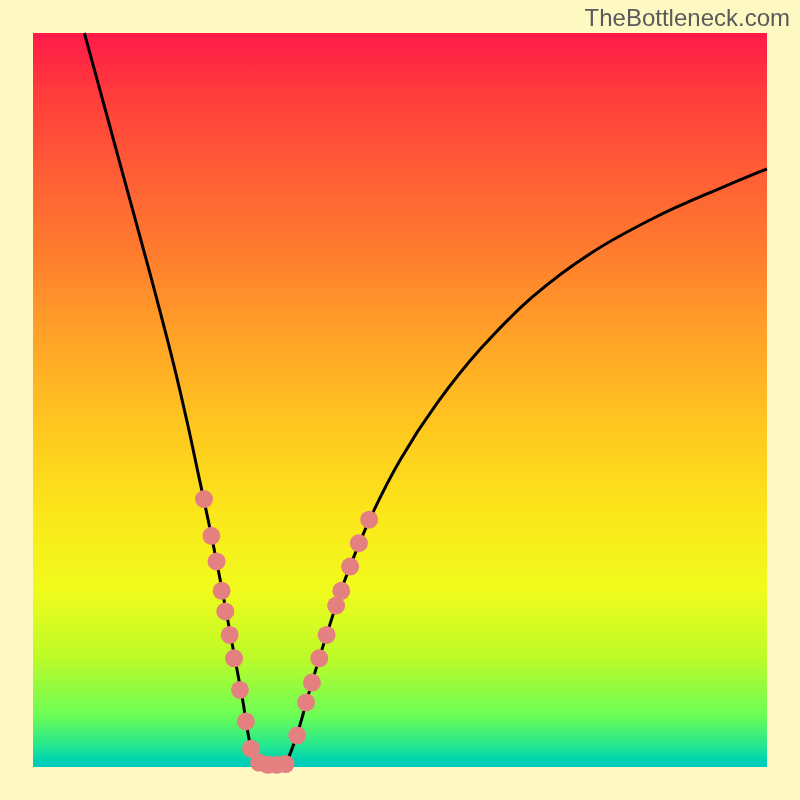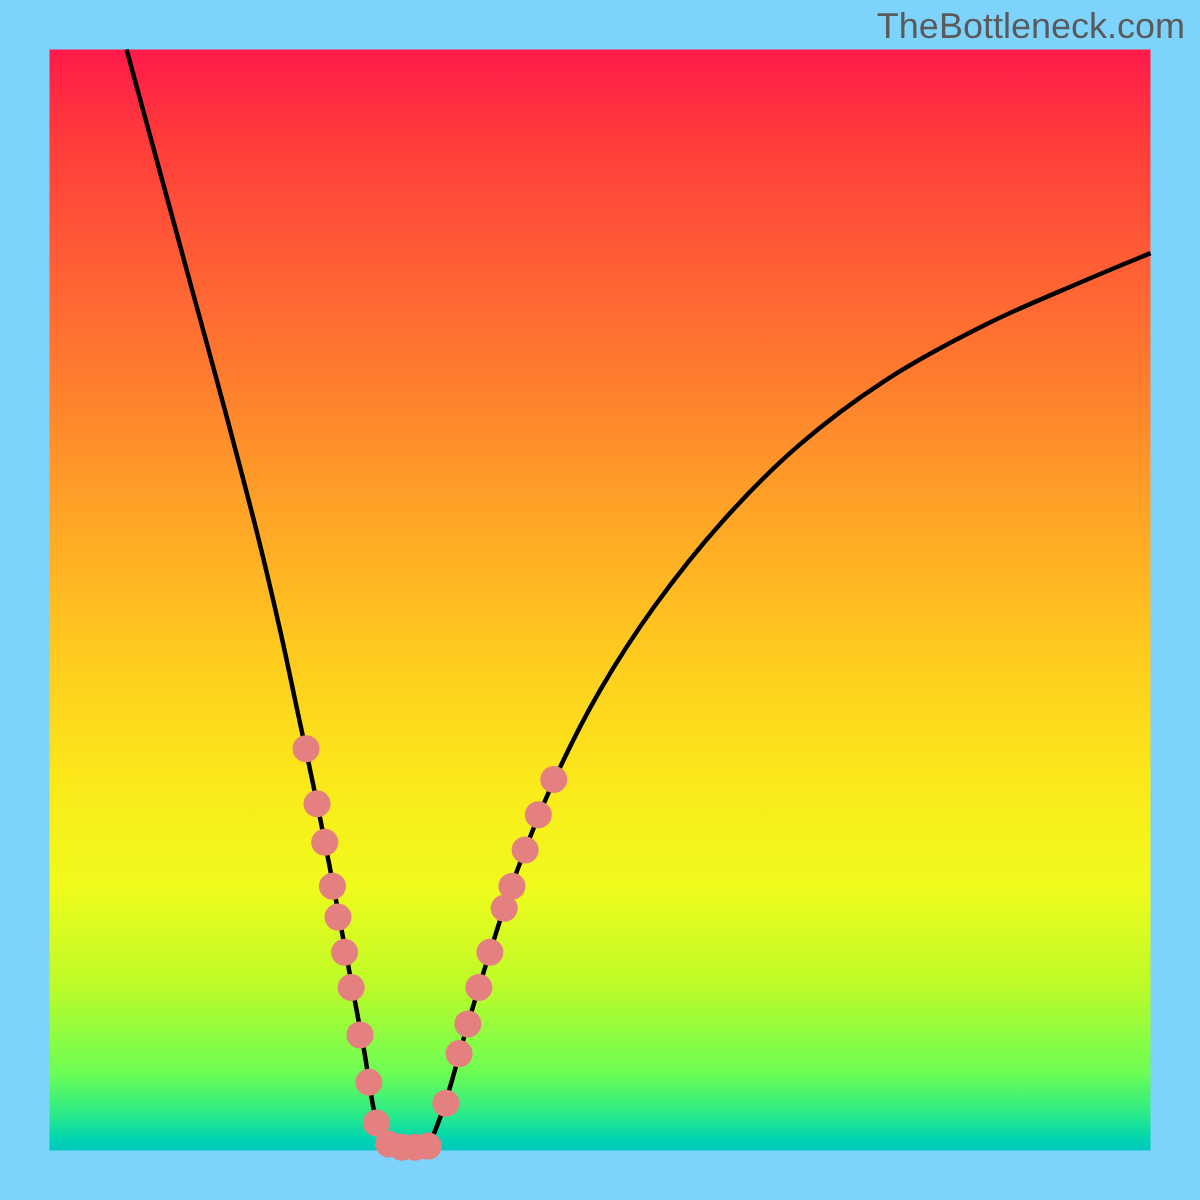--- a/index.html
+++ b/index.html
@@ -1,21 +1,21 @@
 <!DOCTYPE html>
 <html><head>
 <meta charset="utf-8">
 <style>
   * { margin: 0; padding: 0; box-sizing: border-box; }
   html, body { width: 800px; height: 800px; overflow: hidden; }
   .container {
     width: 800px;
     height: 800px;
     position: relative;
-    background: #7dd3fc;
+    background: #fef9c3;
   }
   .watermark {
     position: absolute;
     top: 4px;
     right: 10px;
     color: #5a5a5a;
     font-family: Arial, sans-serif;
     font-size: 24px;
     font-weight: 500;
     z-index: 10;

